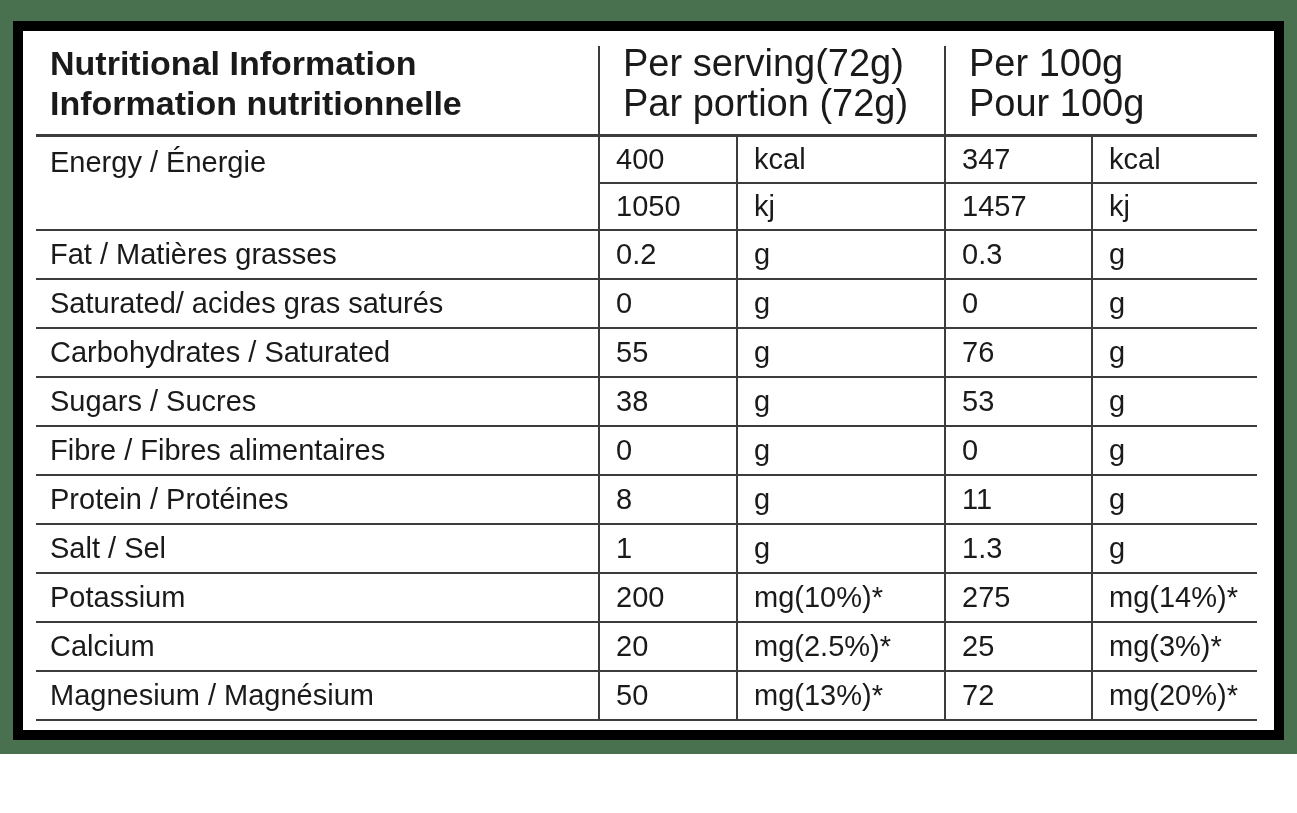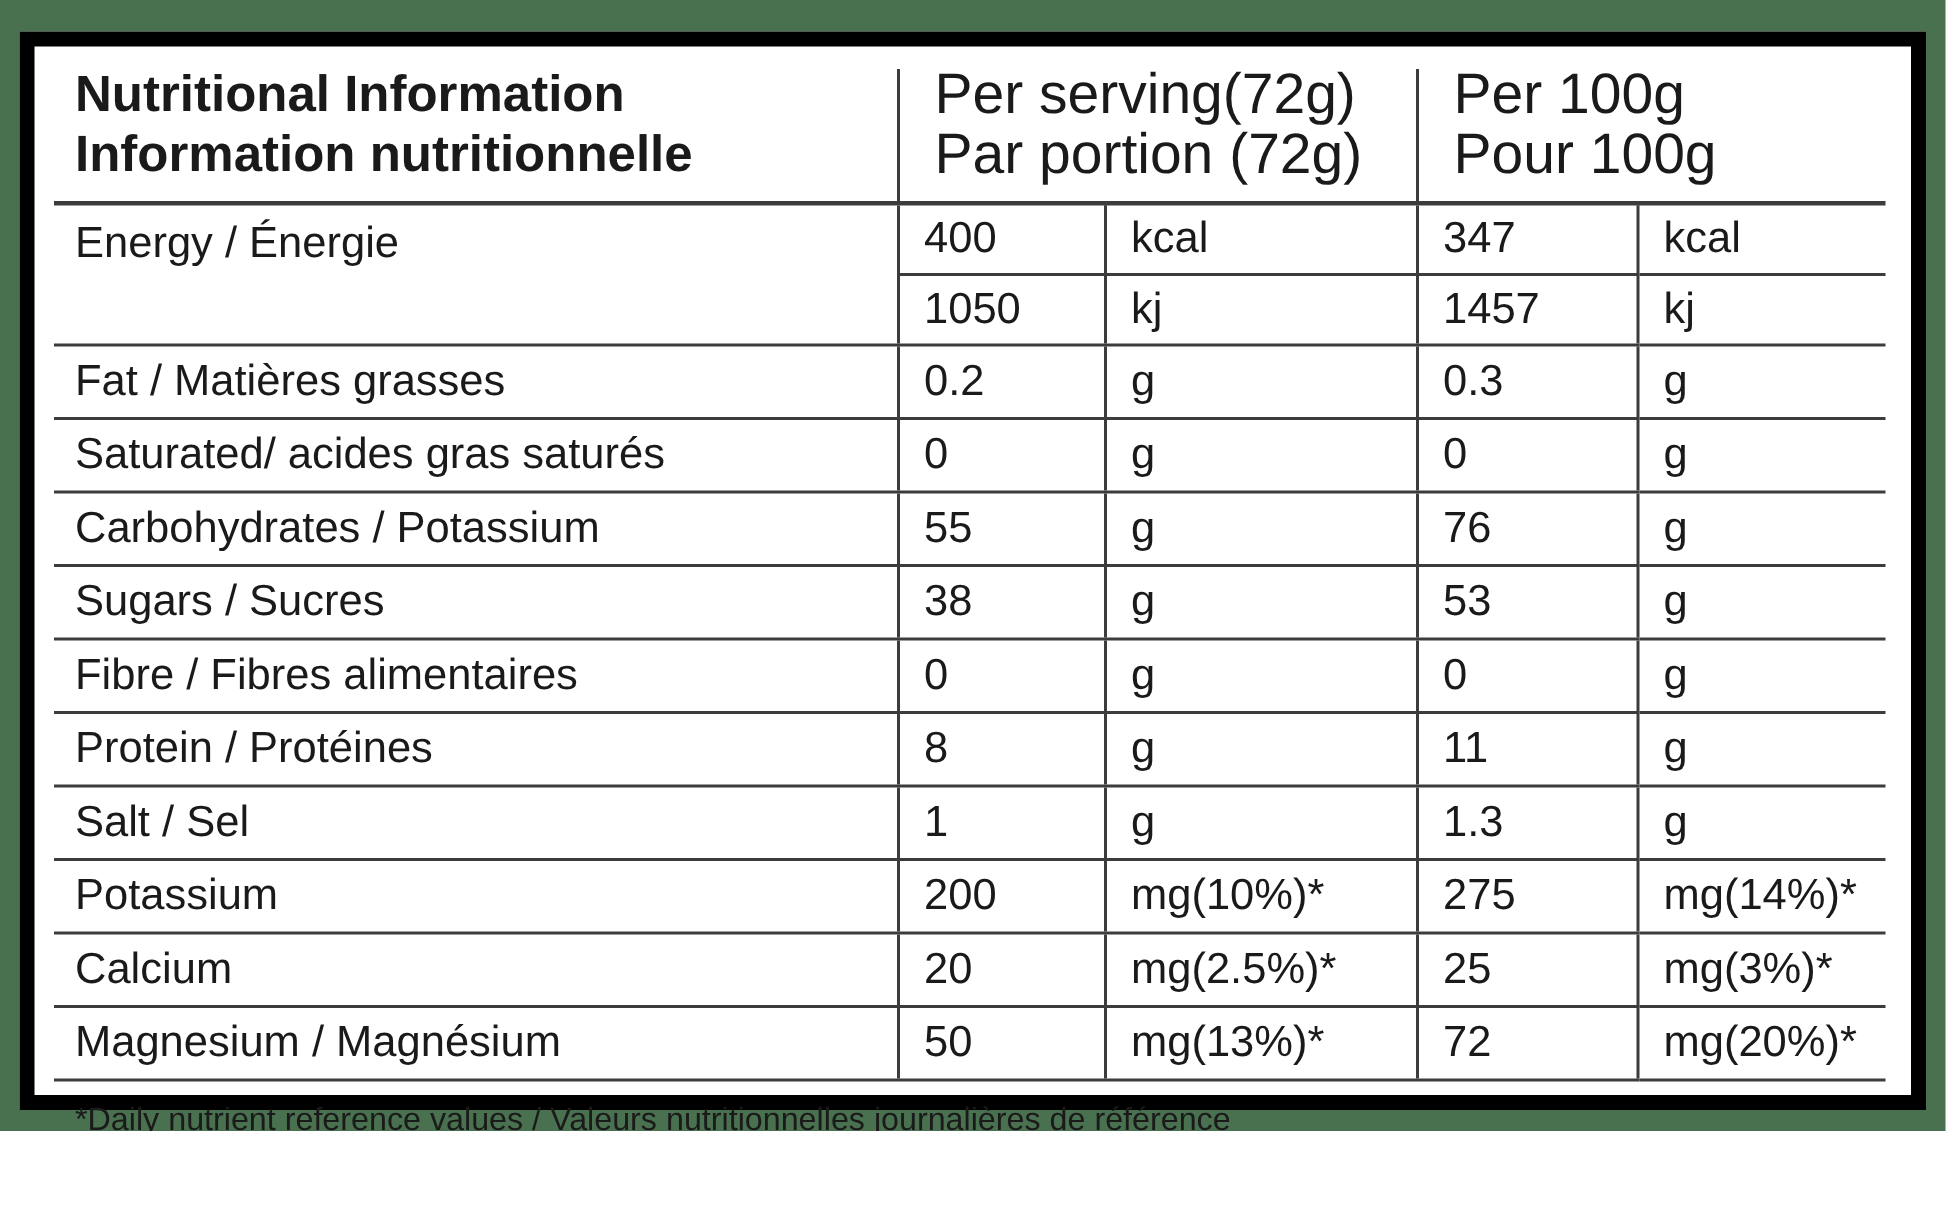--- a/index.html
+++ b/index.html
@@ -139,21 +139,21 @@
           <td class="c-hunit">g</td>
         </tr>
         <tr>
           <td class="c-label">Saturated/ acides gras saturés</td>
           <td class="c-sval">0</td>
           <td class="c-sunit">g</td>
           <td class="c-hval">0</td>
           <td class="c-hunit">g</td>
         </tr>
         <tr>
-          <td class="c-label">Carbohydrates / Potassium</td>
+          <td class="c-label">Carbohydrates / Saturated</td>
           <td class="c-sval">55</td>
           <td class="c-sunit">g</td>
           <td class="c-hval">76</td>
           <td class="c-hunit">g</td>
         </tr>
         <tr>
           <td class="c-label">Sugars / Sucres</td>
           <td class="c-sval">38</td>
           <td class="c-sunit">g</td>
           <td class="c-hval">53</td>
@@ -196,15 +196,14 @@
         </tr>
         <tr>
           <td class="c-label">Magnesium / Magnésium</td>
           <td class="c-sval">50</td>
           <td class="c-sunit">mg(13%)*</td>
           <td class="c-hval">72</td>
           <td class="c-hunit">mg(20%)*</td>
         </tr>
       </tbody>
     </table>
-    <div class="footnote">*Daily nutrient reference values / Valeurs nutritionnelles journalières de référence</div>
   </div>
 </div>
 
 </body></html>

